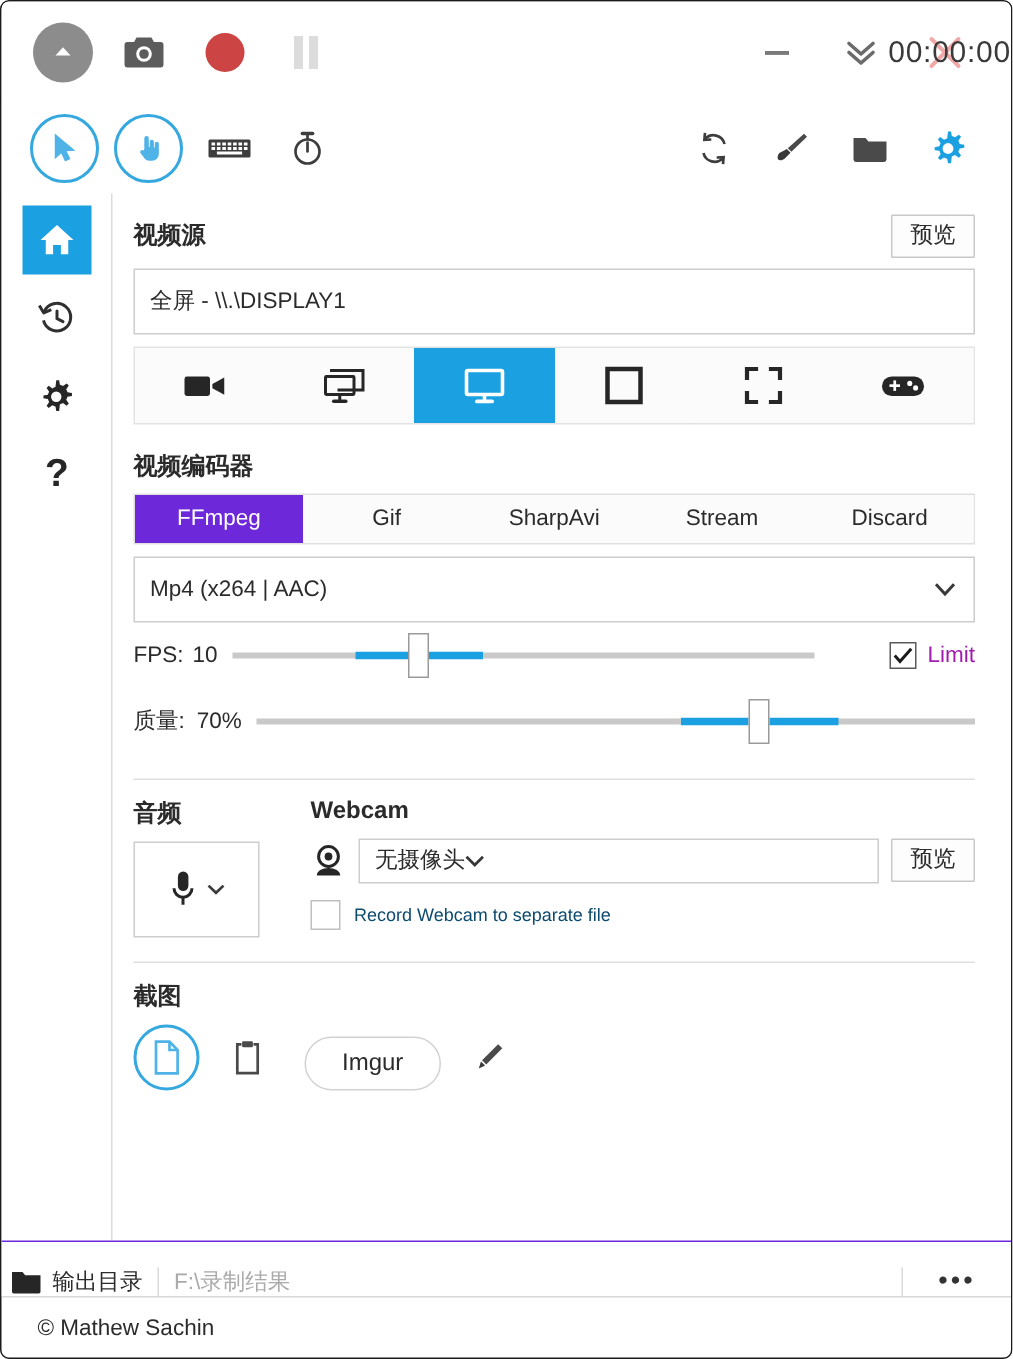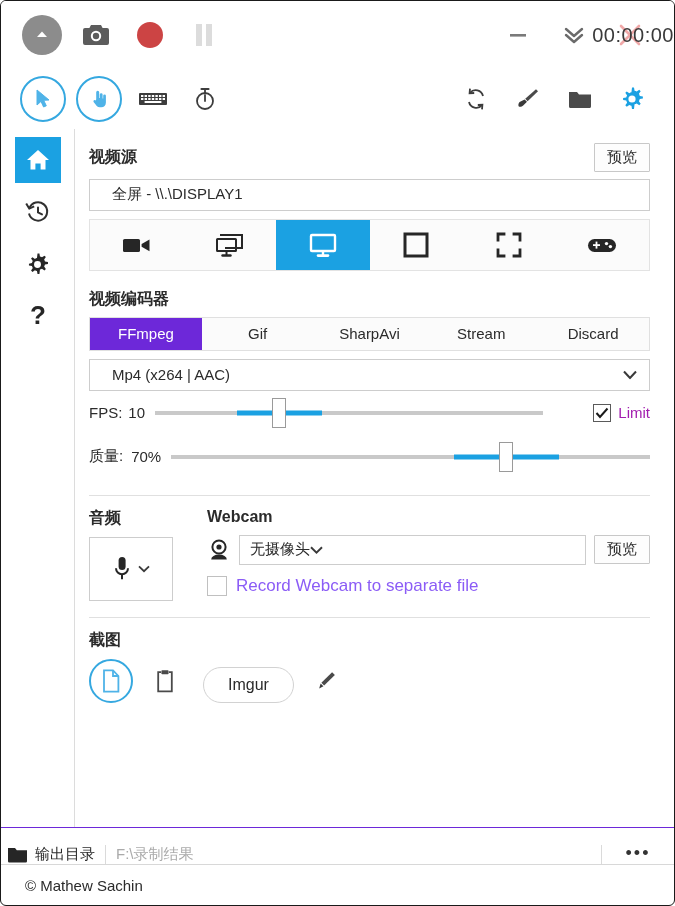--- a/index.html
+++ b/index.html
@@ -129,23 +129,23 @@
     padding: 4px 12px;
     border-radius: 1px;
     line-height: 1.25;
     font-family: inherit;
   }
 
   .combo {
     position: relative;
     border: 1px solid #cdcdcd;
     background: #ffffff;
-    height: 32px;
+    height: 44px;
     display: flex; align-items: center;
-    padding: 0 22px;
+    padding: 0 10px;
     font-size: 15px;
     color: #2b2b2b;
     box-sizing: border-box;
   }
   .combo .caret {
     position: absolute; right: 12px; top: 50%;
     transform: translateY(-50%);
   }
 
   .srcbar {
@@ -260,22 +260,22 @@
     height: 30px;
     display: flex; align-items: center;
     padding: 0 10px;
     font-size: 15px;
     color: #2b2b2b;
     box-sizing: border-box;
   }
   .webcam-chk {
     display: flex; align-items: center; gap: 9px;
     margin-top: 11px;
-    font-size: 17px;
-    color: #8b5cf6;
+    font-size: 12px;
+    color: #0c4a6e;
   }
   .webcam-chk .box { width: 18px; height: 18px; border-color: #c0c0c0; }
 
   .shot-row {
     display: flex; align-items: flex-end;
     gap: 10px;
     margin-top: 8px;
   }
   .shot-ic {
     width: 44px; height: 44px;

